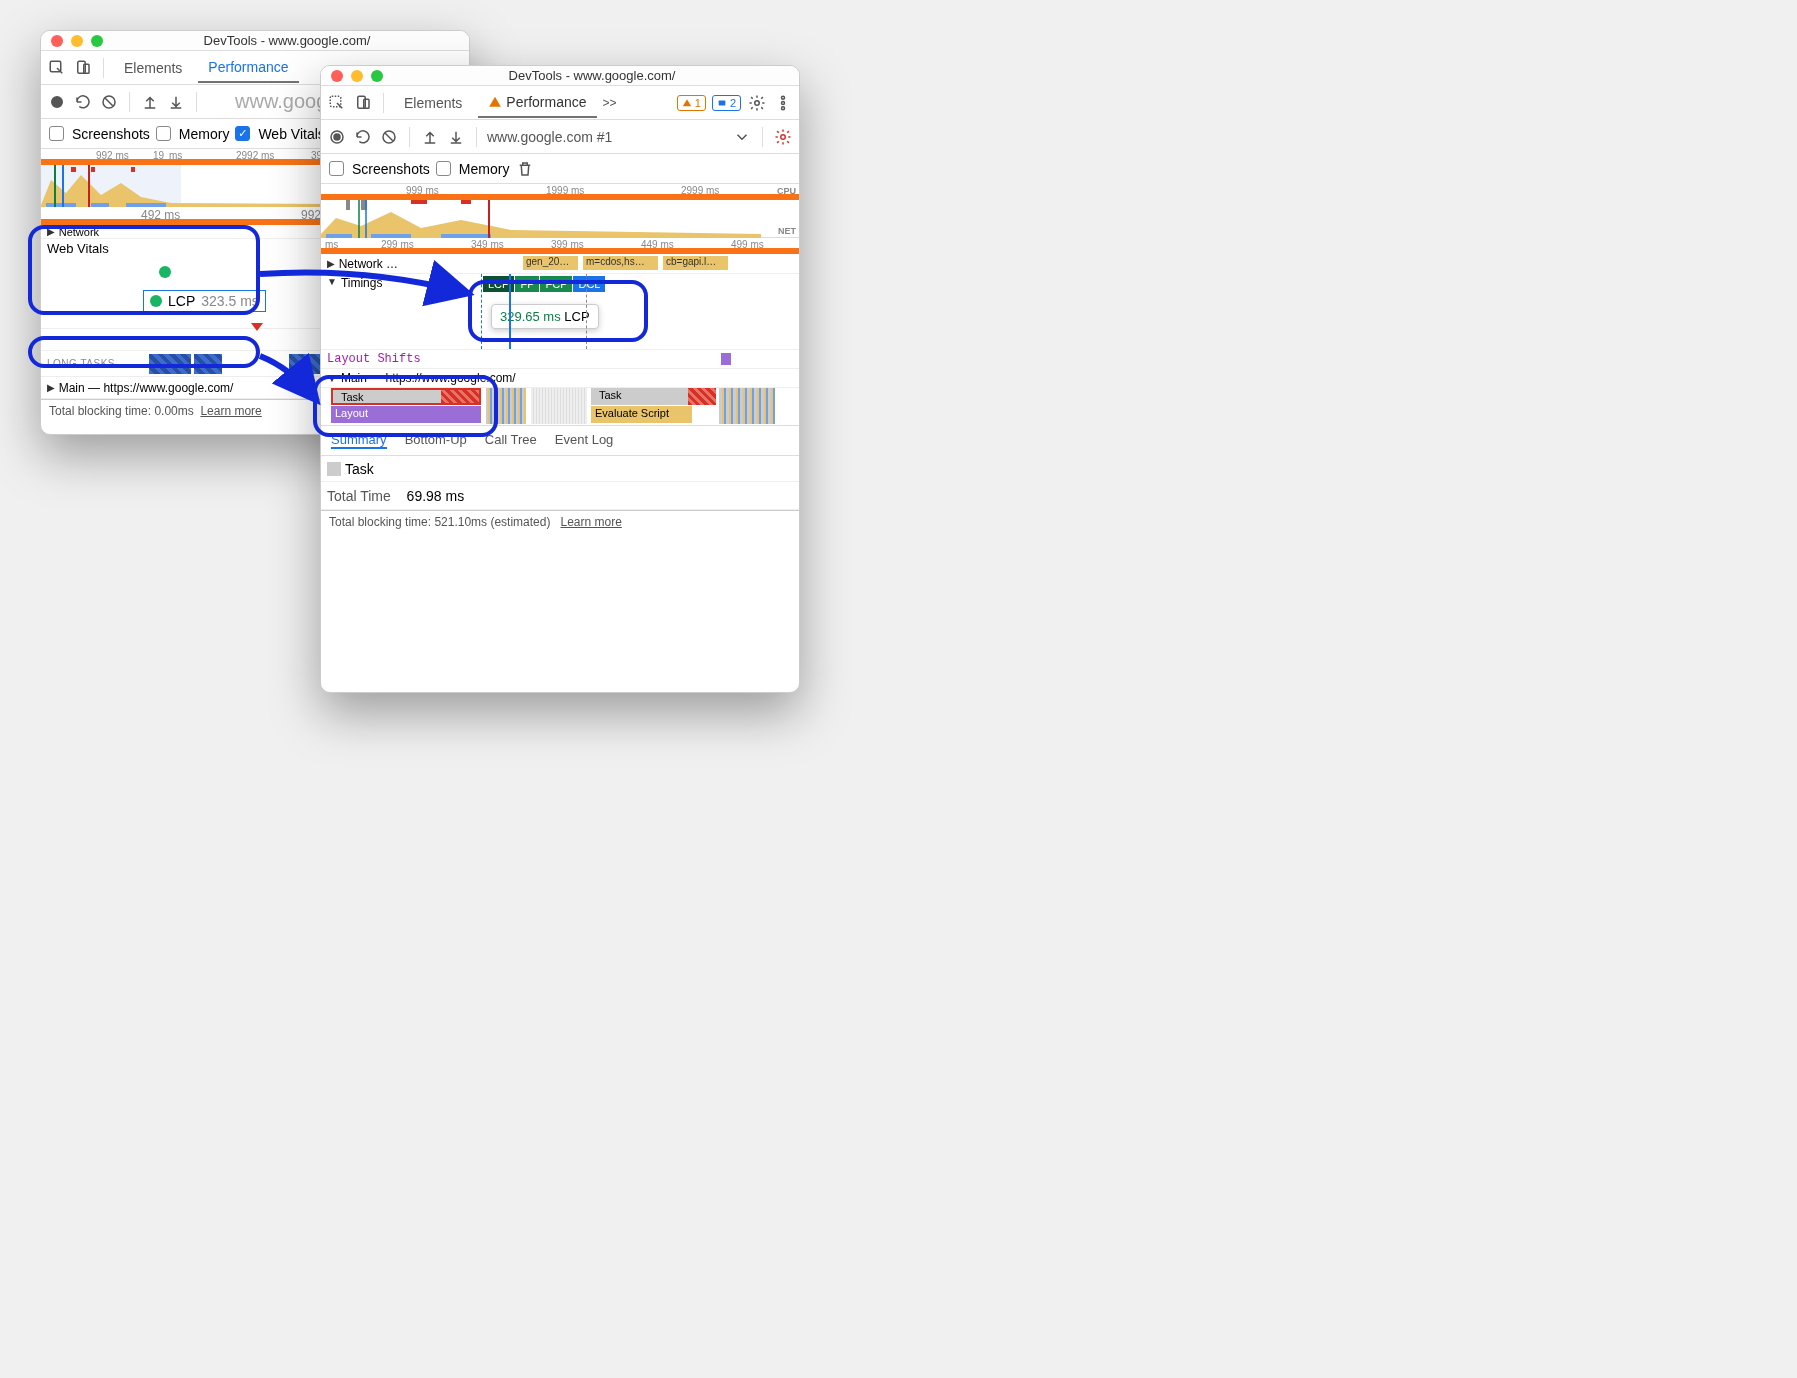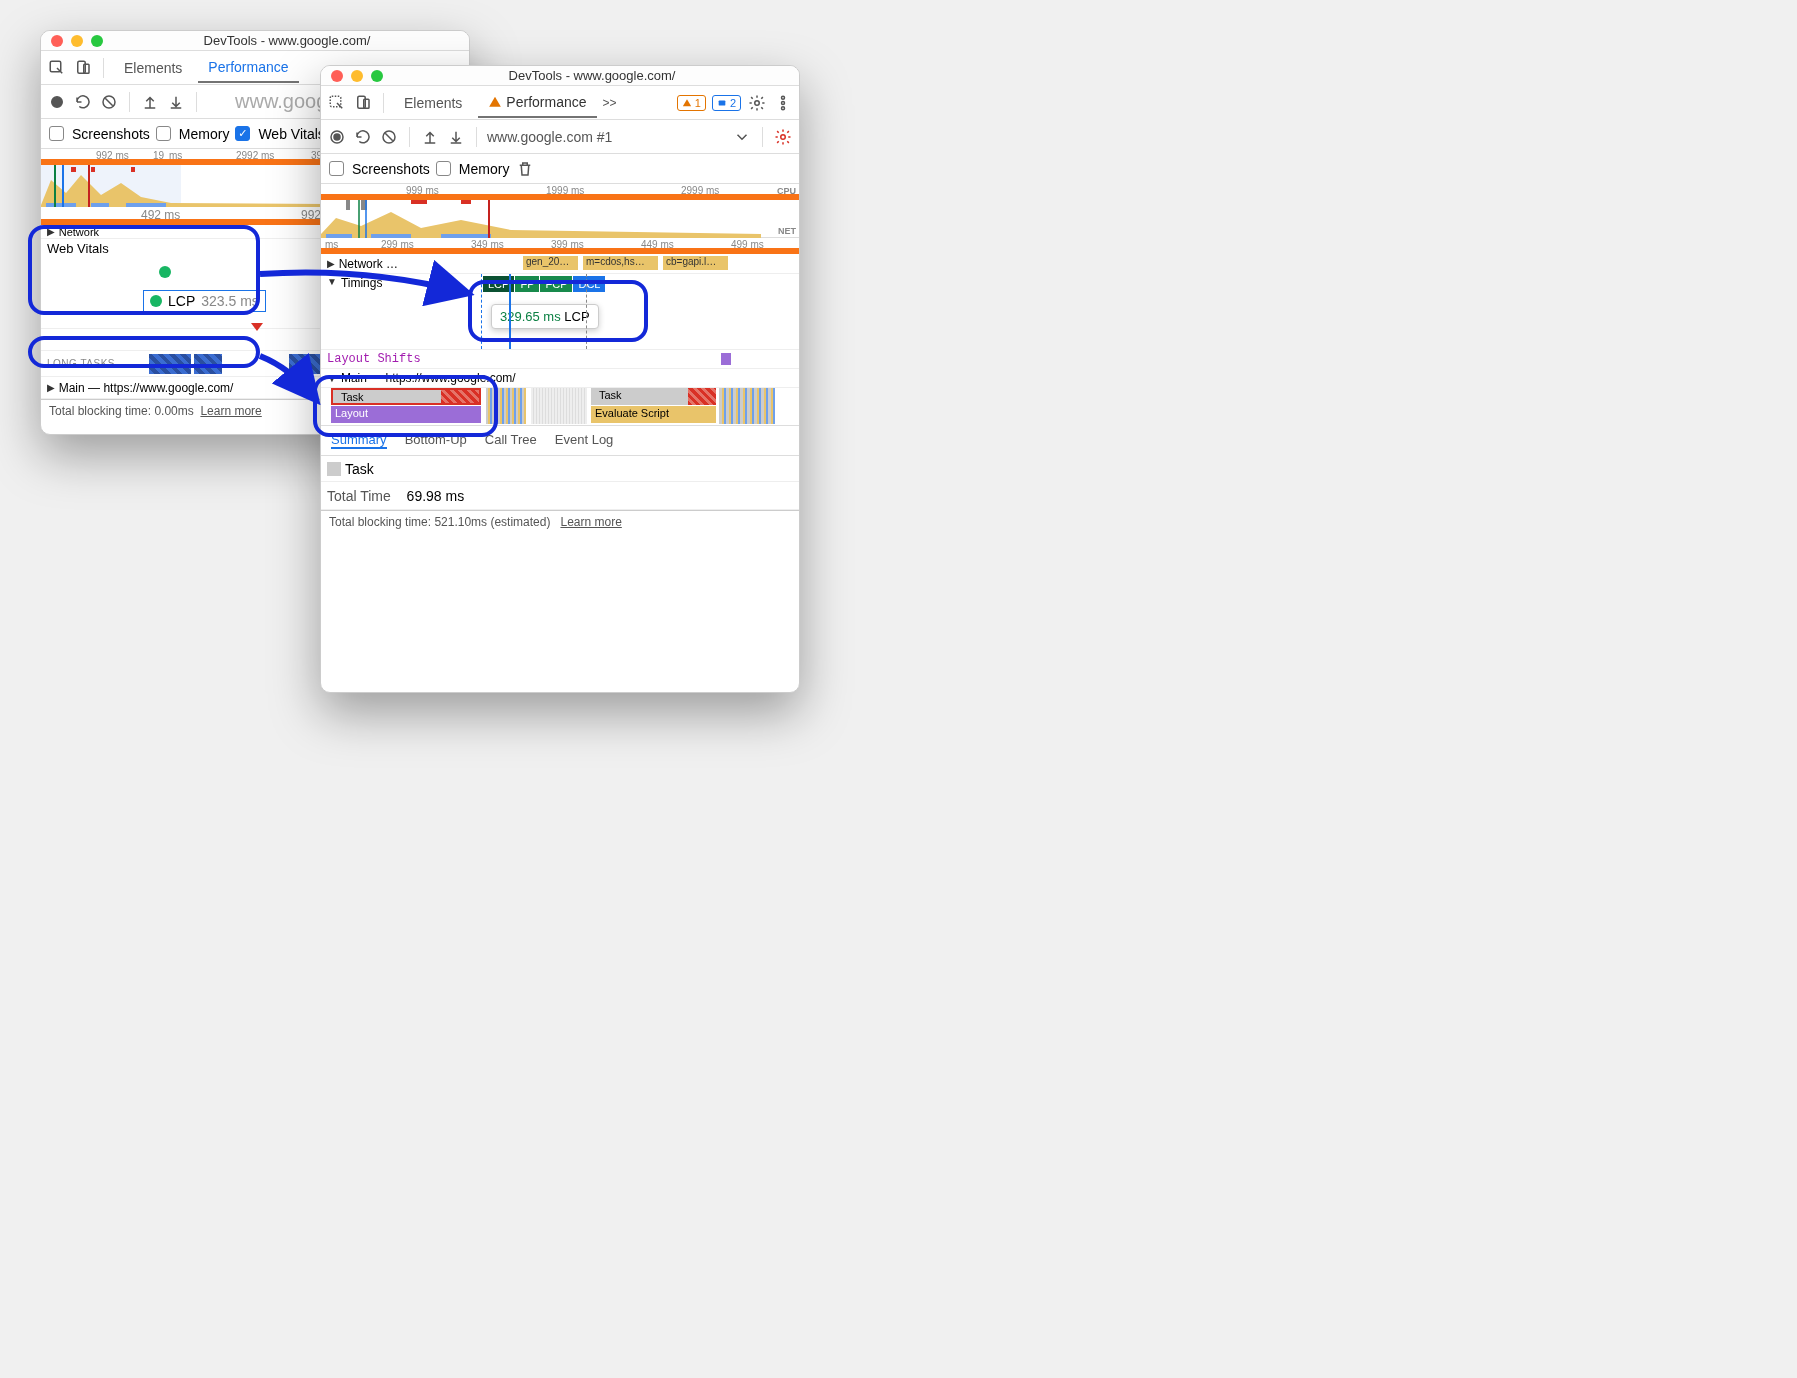--- a/index.html
+++ b/index.html
@@ -367,21 +367,21 @@
     <span class="caret">▼</span>
       <span>Main — https://www.google.com/</span>
   </div>
   <div style="position:relative;height:38px;border-bottom:1px solid #ddd;">
 
     <span class="task-block" style="position:absolute;left:10px;top:0;width:150px;height:17px;background:#ccc;border:2px solid #d93025;"><span style="padding-left:4px;">Task</span><span style="position:absolute;right:0;top:0;bottom:0;width:38px;background:repeating-linear-gradient(45deg,#d93025,#d93025 3px,#e57368 3px,#e57368 6px);"></span></span>
     <span class="task-block" style="position:absolute;left:10px;top:18px;width:150px;height:17px;background:#9b6dd7;color:#fff;">Layout</span>
     <span style="position:absolute;left:165px;top:0;width:40px;height:36px;background:repeating-linear-gradient(90deg,#ccc,#ccc 2px,#e9c46a 2px,#e9c46a 4px,#6ea0ec 4px,#6ea0ec 6px);"></span>
 
     <span class="task-block" style="position:absolute;left:270px;top:0;width:125px;height:17px;background:#ccc;"><span style="padding-left:4px;">Task</span><span style="position:absolute;right:0;top:0;bottom:0;width:28px;background:repeating-linear-gradient(45deg,#d93025,#d93025 3px,#e57368 3px,#e57368 6px);"></span></span>
-    <span class="task-block" style="position:absolute;left:270px;top:18px;width:125px;height:17px;background:#e9c46a;">Evaluate Script</span>
+    <span class="task-block" style="position:absolute;left:270px;top:18px;width:101px;height:17px;background:#e9c46a;">Evaluate Script</span>
     <span style="position:absolute;left:398px;top:0;width:56px;height:36px;background:repeating-linear-gradient(90deg,#ccc,#ccc 3px,#e9c46a 3px,#e9c46a 5px,#6ea0ec 5px,#6ea0ec 7px);"></span>
     <span style="position:absolute;left:210px;top:0;width:56px;height:36px;background:repeating-linear-gradient(90deg,#eee,#eee 2px,#ddd 2px,#ddd 3px);"></span>
   </div>
   <div class="subtabs">
     <span class="st active">Summary</span>
     <span class="st">Bottom-Up</span>
     <span class="st">Call Tree</span>
     <span class="st">Event Log</span>
   </div>
   <div class="row" style="min-height:26px;">

